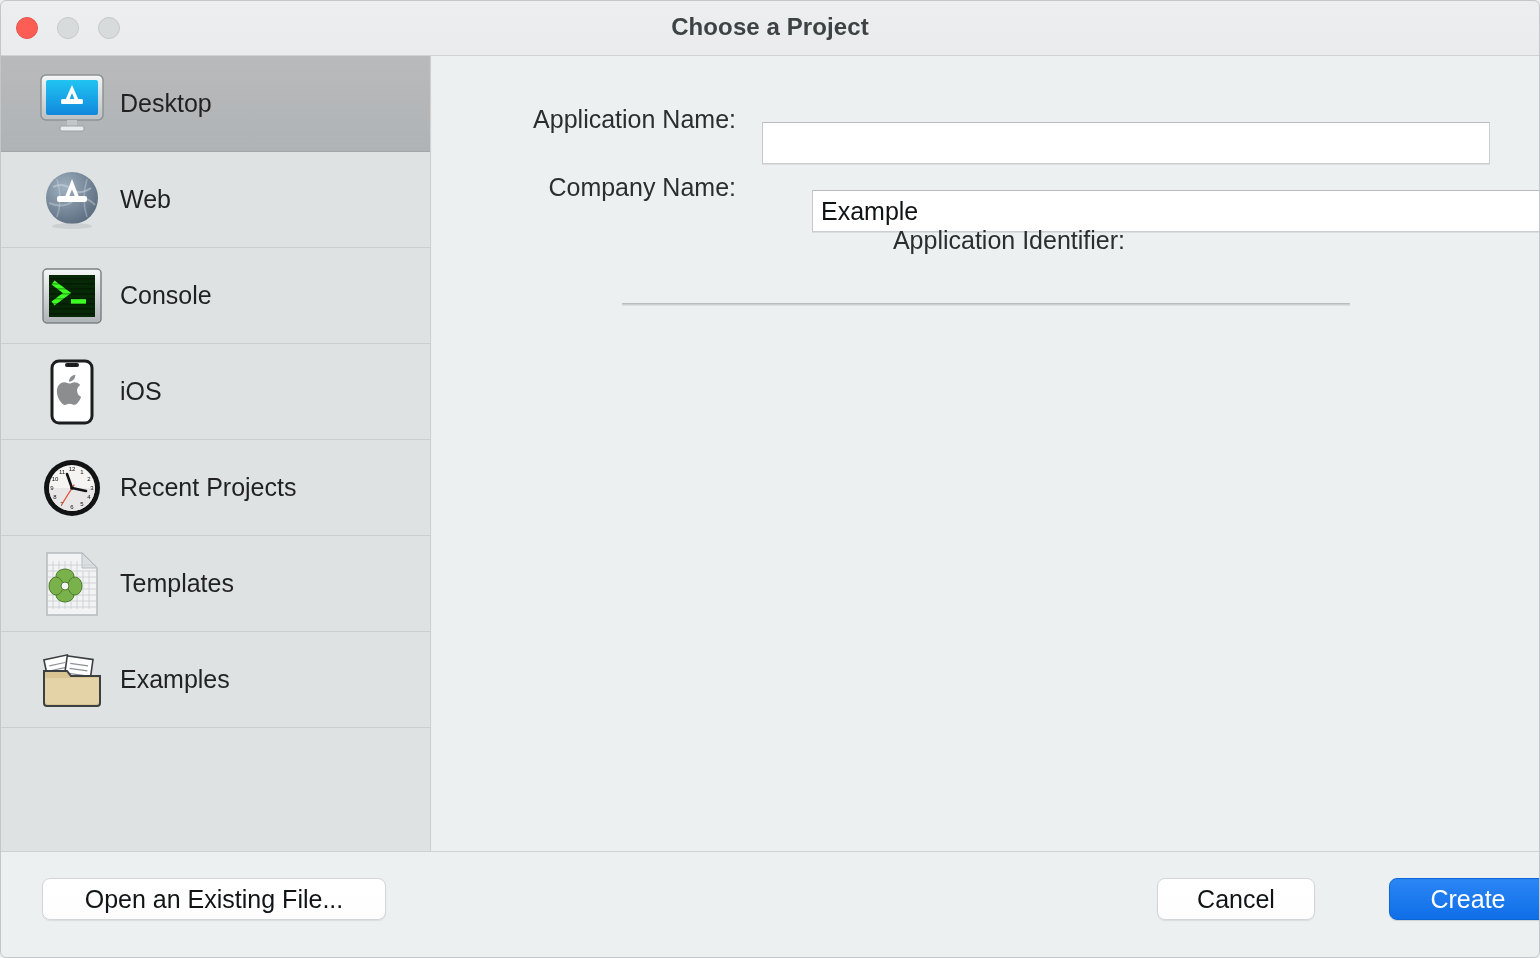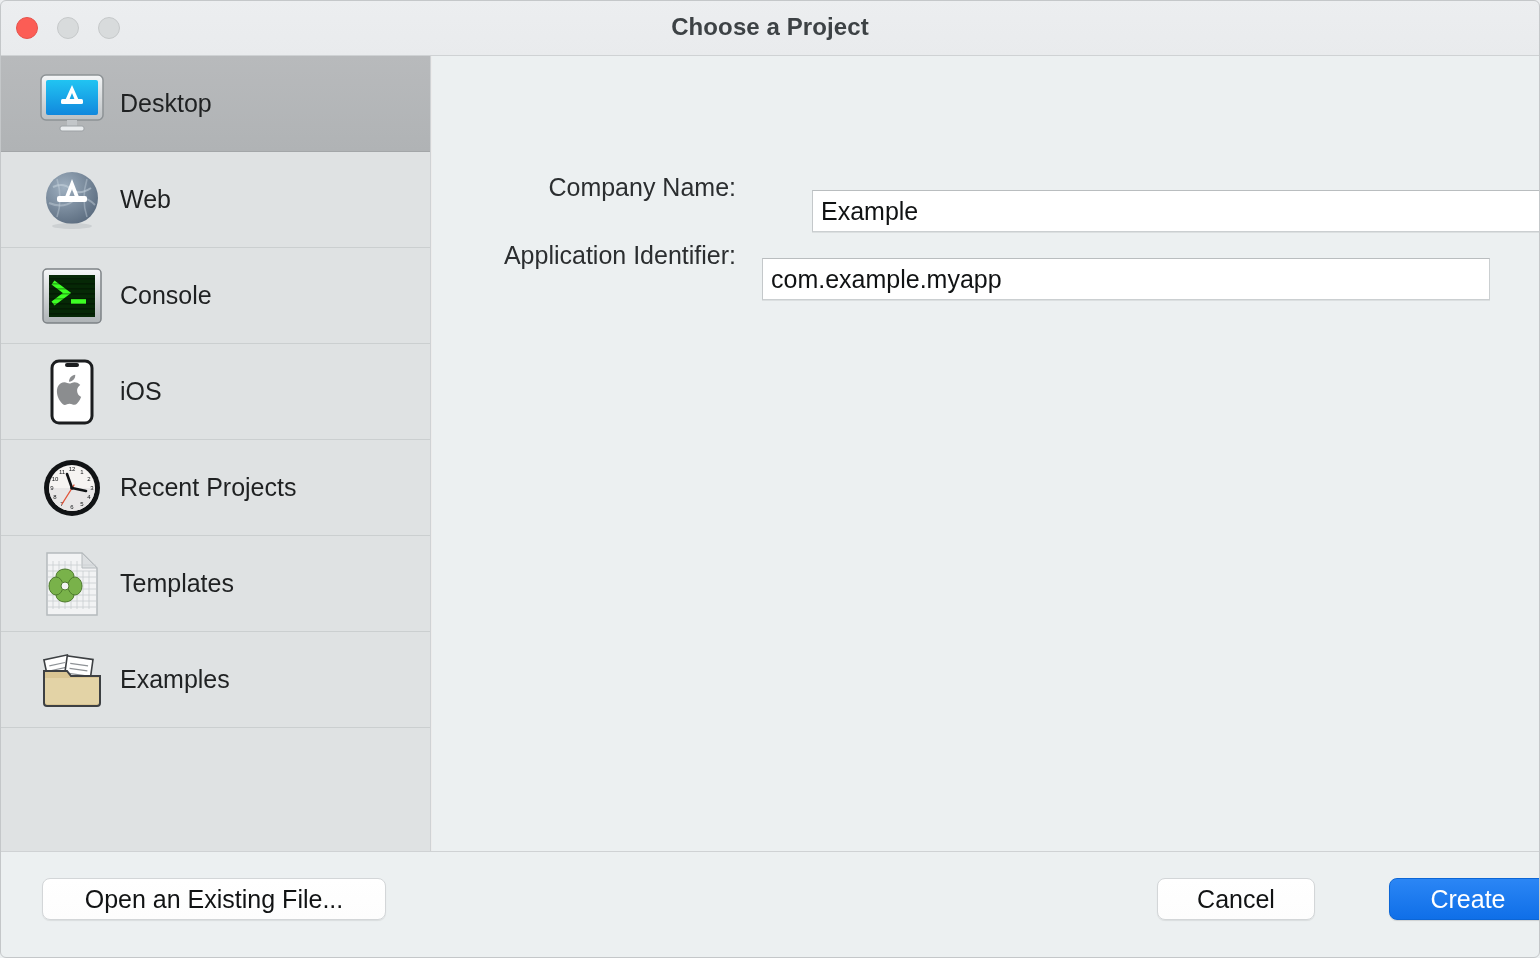--- a/index.html
+++ b/index.html
@@ -387,27 +387,31 @@
           </svg>
         </span>
         <span class="side-label">Examples</span>
       </div>
 
       <div class="side-filler"></div>
     </div>
 
     <div class="pane">
 
+      <div class="form-row" style="top:42px;">
+        <div class="form-label">Application Name:</div>
+        <div class="field empty" title=""></div>
+      </div>
 
       <div class="form-row" style="top:110px;justify-content:space-between;">
         <div class="form-label">Company Name:</div>
         <div class="field">Example</div>
       </div>
 
-      <div class="form-row" style="top:178px;">
+      <div class="form-row" style="top:170px;flex-direction:column;">
         <div class="form-label">Application Identifier:</div>
         <div class="field">com.example.myapp</div>
       </div>
 
     </div>
   </div>
 
   <div class="footer">
     <div class="btn plain" id="btn-open">Open an Existing File...</div>
     <div class="btn plain" id="btn-cancel">Cancel</div>

